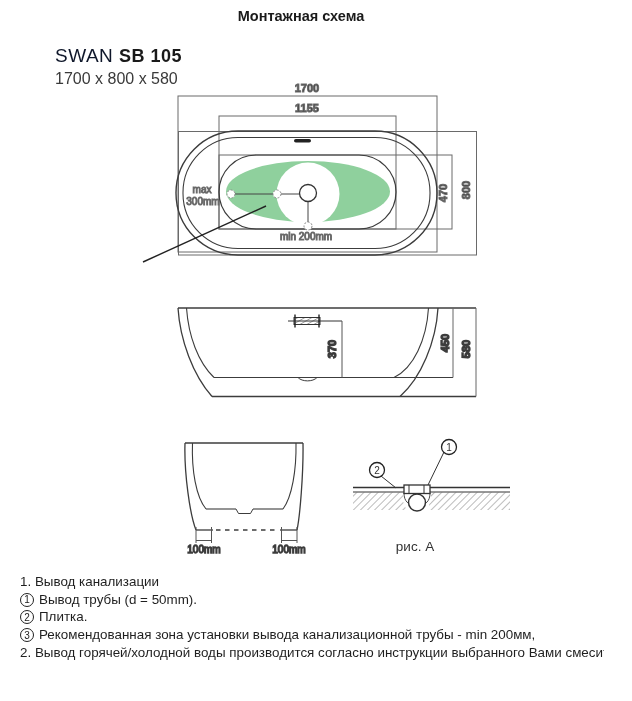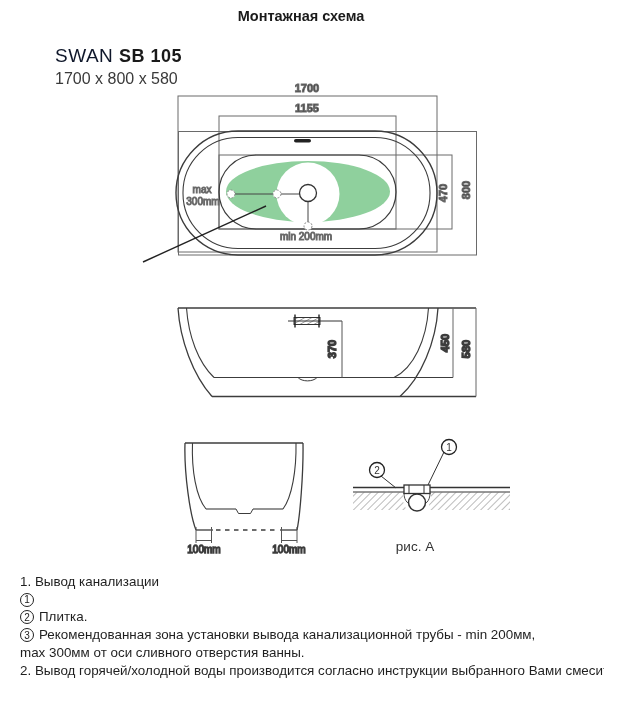--- a/index.html
+++ b/index.html
@@ -158,30 +158,28 @@
     </g>
   </svg>
 
 
   <div class="notes">
     <div class="note-line">
         <span>1. Вывод канализации</span>
       </div>
     <div class="note-line">
         <span class="cnum">1</span>
+        <span>Вывод трубы (d = 50mm).</span>
       </div>
     <div class="note-line">
         <span class="cnum">2</span>
         <span>Плитка.</span>
       </div>
     <div class="note-line">
         <span class="cnum">3</span>
         <span>Рекомендованная зона установки вывода канализационной трубы - min 200мм,</span>
       </div>
     <div class="note-line">
-        <span>max 300мм от оси сливного отверстия ванны.</span>
-      </div>
-    <div class="note-line">
         <span>2. Вывод горячей/холодной воды производится согласно инструкции выбранного Вами смесителя.</span>
       </div>
   </div>
 
 </div>
 
 </body></html>

